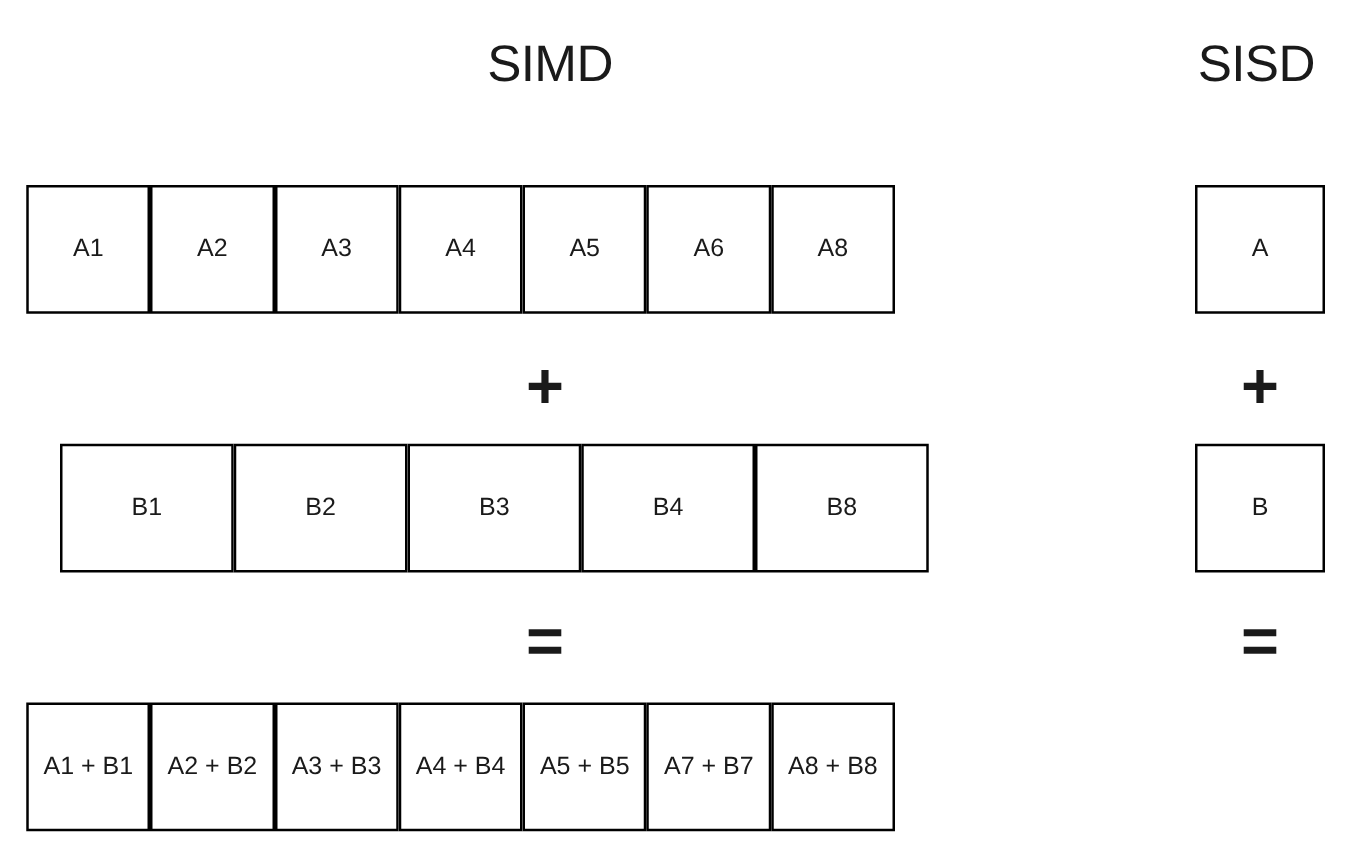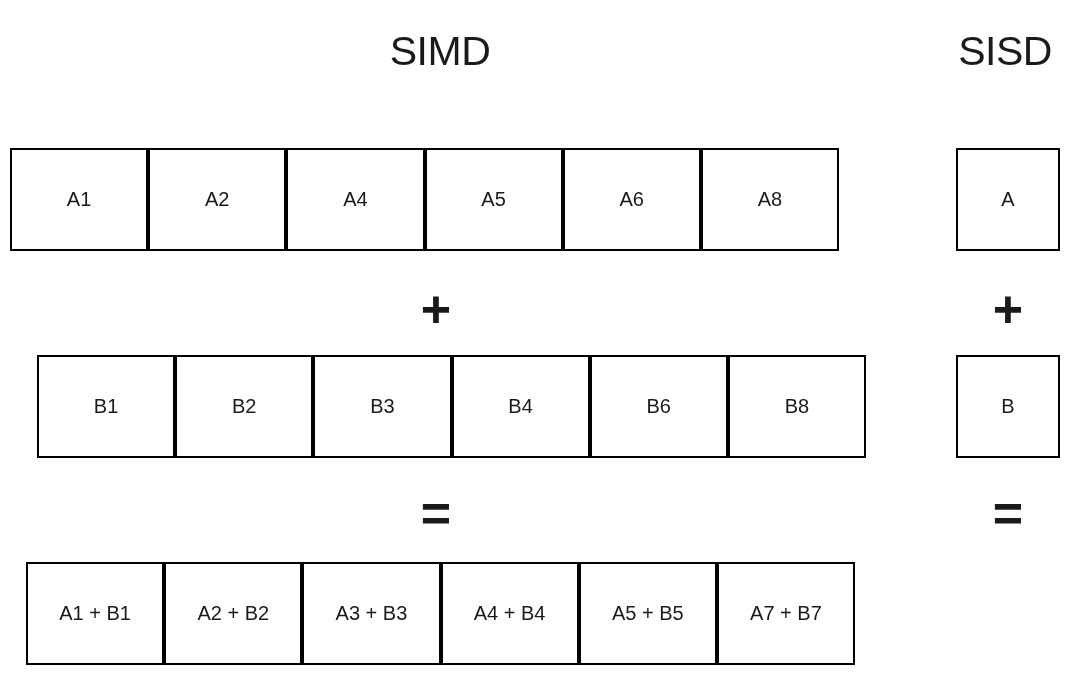--- a/index.html
+++ b/index.html
@@ -26,28 +26,28 @@
     font-weight: 400;
     letter-spacing: -0.5px;
     color: var(--text);
     white-space: nowrap;
   }
   .title-simd { left: 440px; }
   .title-sisd { left: 1005px; }
 
   .vector-row {
     position: absolute;
-    left: 10px;
-    width: 829px;
+    left: 21px;
+    width: 695px;
     height: 103px;
     display: flex;
   }
   .row-a      { top: 148px; }
   .row-b      { top: 355px; margin-left: 27px; }
-  .row-result { top: 562px; margin-left: 16px; }
+  .row-result { top: 562px; }
 
   .cell {
     flex: 1 1 0;
     border: 2px solid var(--line);
     background: var(--bg);
     display: flex;
     align-items: center;
     justify-content: center;
     font-size: 20px;
     color: var(--text);
@@ -89,46 +89,47 @@
 <body>
 
 <div class="canvas">
 
   <div class="title title-simd">SIMD</div>
   <div class="title title-sisd">SISD</div>
 
   <div class="vector-row row-a">
     <div class="cell">A1</div>
     <div class="cell">A2</div>
+    <div class="cell">A3</div>
     <div class="cell">A4</div>
     <div class="cell">A5</div>
     <div class="cell">A6</div>
     <div class="cell">A8</div>
   </div>
 
   <div class="op op-plus-simd">+</div>
 
   <div class="vector-row row-b">
     <div class="cell">B1</div>
     <div class="cell">B2</div>
     <div class="cell">B3</div>
     <div class="cell">B4</div>
-    <div class="cell">B6</div>
     <div class="cell">B8</div>
   </div>
 
   <div class="op op-equals-simd">=</div>
 
   <div class="vector-row row-result">
     <div class="cell">A1 + B1</div>
     <div class="cell">A2 + B2</div>
     <div class="cell">A3 + B3</div>
     <div class="cell">A4 + B4</div>
     <div class="cell">A5 + B5</div>
     <div class="cell">A7 + B7</div>
+    <div class="cell">A8 + B8</div>
   </div>
 
   <div class="scalar-box scalar-a">A</div>
   <div class="op op-plus-sisd">+</div>
   <div class="scalar-box scalar-b">B</div>
   <div class="op op-equals-sisd">=</div>
 
 </div>
 
 </body></html>

